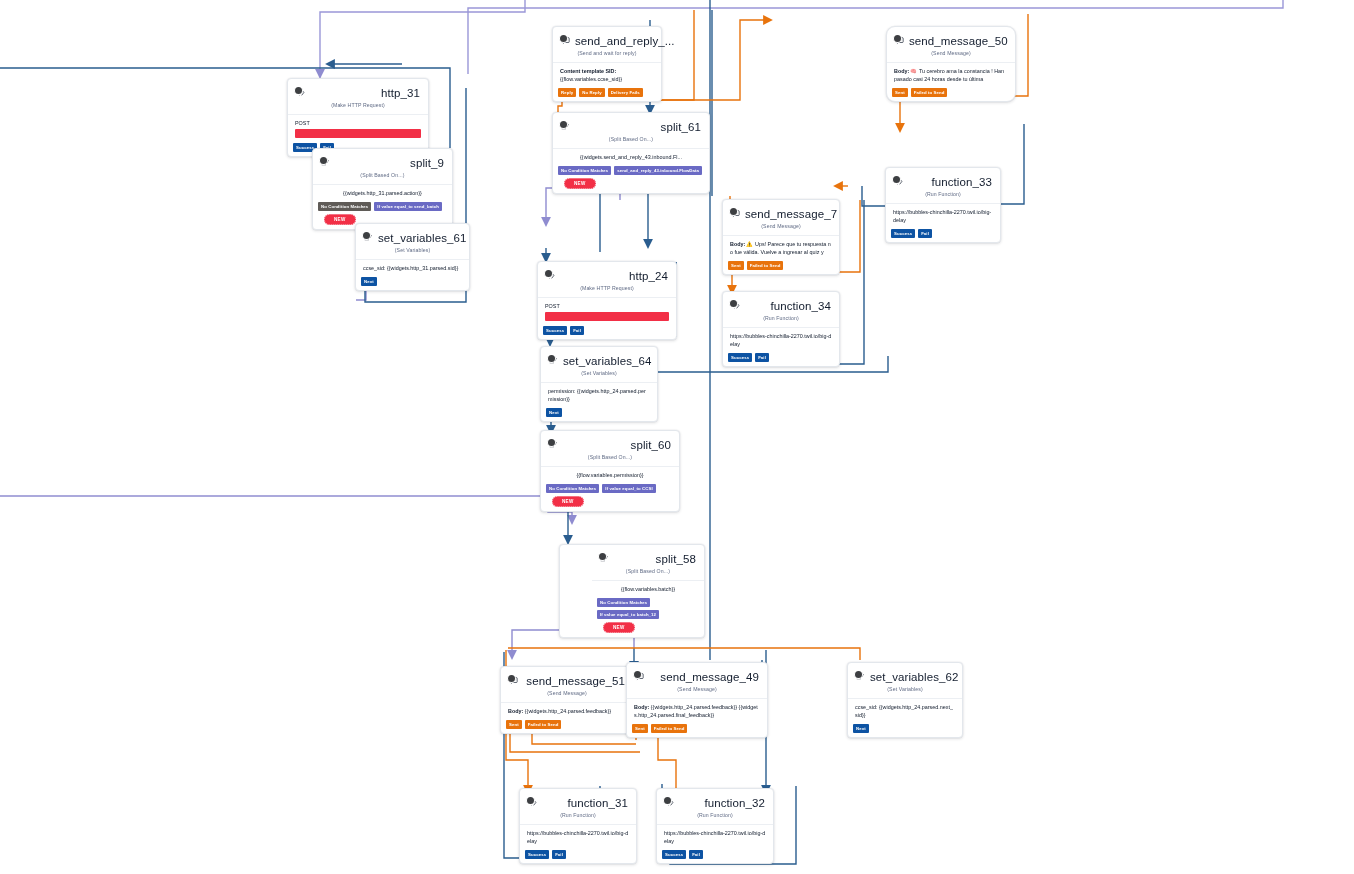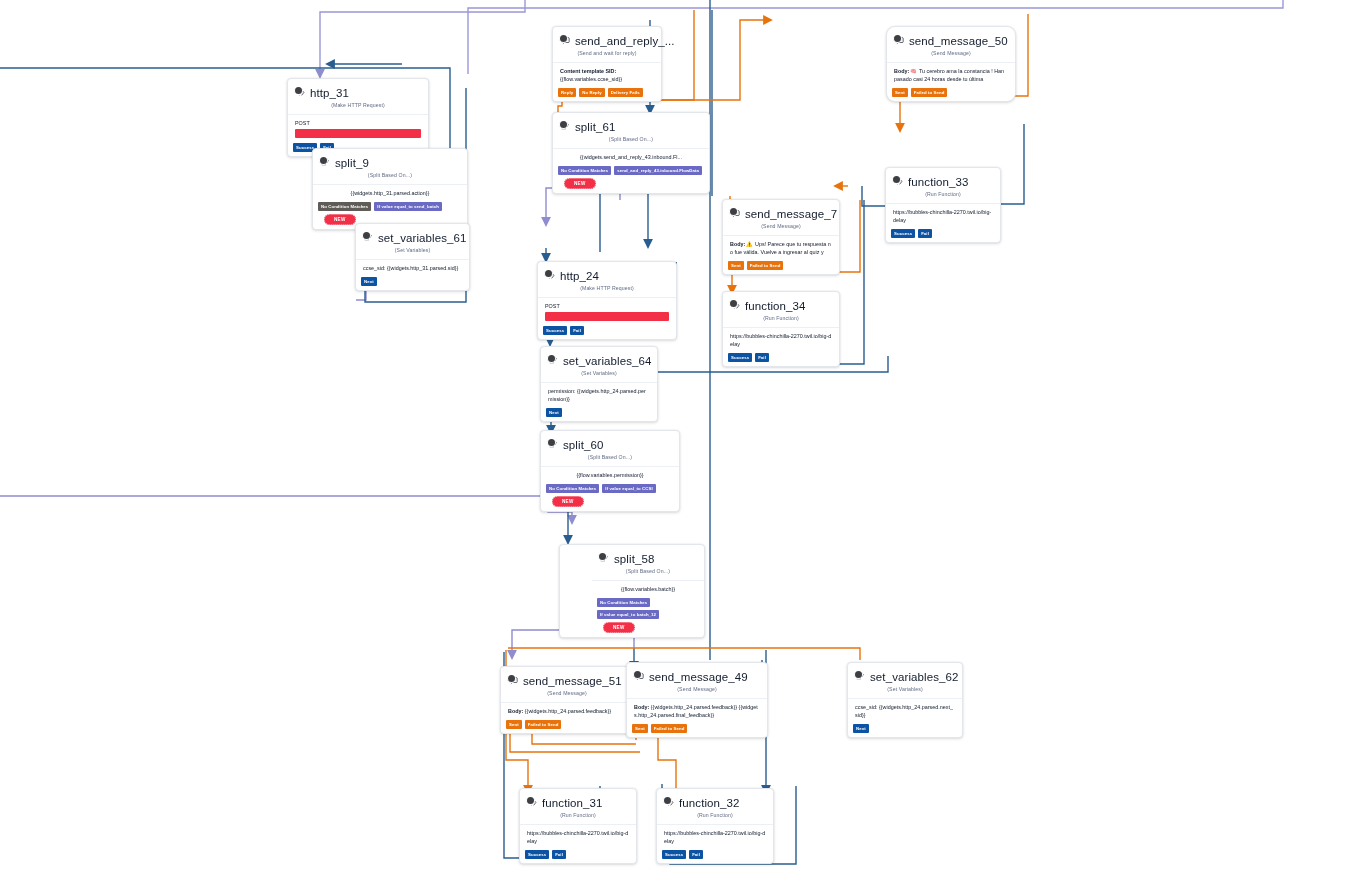--- a/index.html
+++ b/index.html
@@ -28,21 +28,21 @@
     padding:7px 8px 2px 8px;
     text-align:center;
   }
   .drag-dot{
     position:absolute;left:7px;top:8px;width:7px;height:7px;
     border-radius:50%;
     background:#3d3f42;
     box-shadow:0 0 0 1px #fff, 2px 0 0 -1px rgba(61,63,66,.5), -2px 0 0 -1px rgba(61,63,66,.5);
   }
   .node-title{
-    display:flex;align-items:center;justify-content:flex-start;gap:5px;
+    display:flex;align-items:center;justify-content:space-between;gap:5px;
     font-size:11.5px;color:#121c2d;font-weight:400;letter-spacing:.1px;
     line-height:14px;
   }
   .node-title .tname{font-size:11.5px;}
   .node-sub{
     font-size:5.2px;color:#606b85;text-align:center;margin-top:2px;letter-spacing:.1px;
   }
   .node-body{
     border-top:1px solid #eceff3;
     margin-top:4px;
@@ -189,21 +189,21 @@
     <div class="node-body">
       <div class="url-label">POST</div>
       <div class="url-bar"></div>
     </div>
     <div class="ports">
       <span class="port blue">Success</span>
       <span class="port blue">Fail</span>
     </div>
   </div>
 
-  <div class="node" style="left:312px;top:148px;width:156px;">
+  <div class="node" style="left:312px;top:148px;width:141px;">
     <div class="node-head">
       <span class="drag-dot"></span>
       <div class="node-title">
         <span class="icon">
           <svg width="9" height="9" viewBox="0 0 16 16">
               <path d="M2 4h5M2 8h9M2 12h6" stroke="#121c2d" stroke-width="1.2" stroke-linecap="round"></path>
               <path d="M11 3l3 2-3 2" fill="#121c2d"></path>
             </svg>
         </span>
         <span class="tname">split_9</span>

